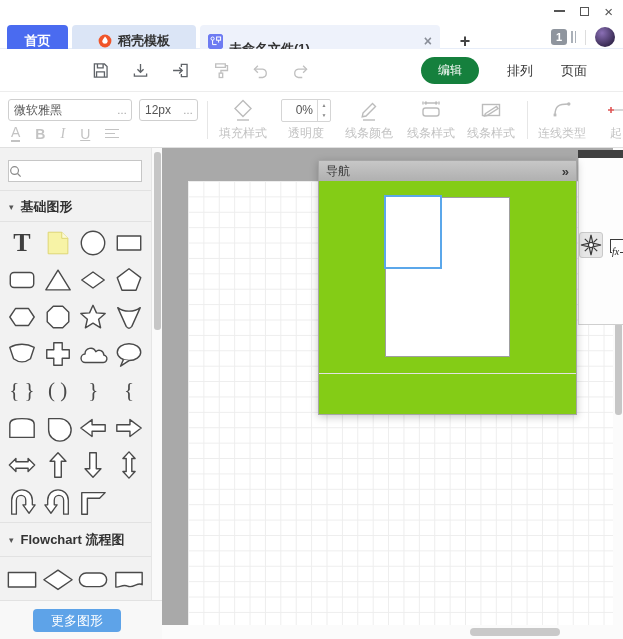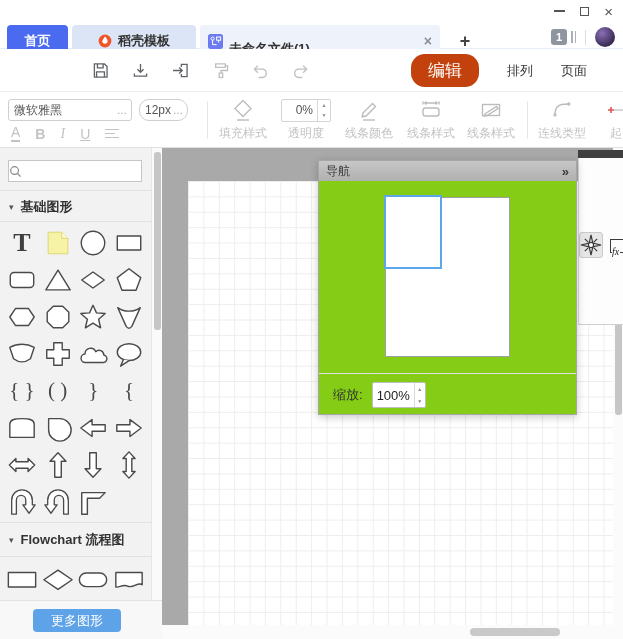--- a/index.html
+++ b/index.html
@@ -34,27 +34,27 @@
   
   #toolbar1 { position:absolute; top:49px; left:0; right:0; height:43px; background:#fff; border-bottom:1px solid #ededed; }
   #menu-file { position:absolute; left:10px; top:0; height:43px; display:flex; align-items:center; gap:5px; font-size:13px; color:#333;margin-top:28px; }
   .burger { display:flex; flex-direction:column; gap:3px; }
   .burger i { width:13px; height:1.5px; background:#555; }
   .caret { font-size:9px; color:#999; transform:scaleX(1.4); }
   #tb1-icons { position:absolute; left:80px; top:0; height:43px; display:flex; align-items:center; }
   .tb1-btn { width:40px; height:43px; display:flex; align-items:center; justify-content:center; }
   .ic-dark { color:#5f6368; } .ic-light { color:#c0c0c0; }
   #tb1-right { position:absolute; right:36px; top:0; height:43px; display:flex; align-items:center; gap:28px; font-size:13px; }
-  #btn-edit { background:#c2410c; color:#fff; border-radius:14px; padding:5px 17px; font-size:17px; }
+  #btn-edit { background:#15803d; color:#fff; border-radius:14px; padding:5px 17px; font-size:12px; }
 
   
   #toolbar2 { position:absolute; top:92px; left:0; right:0; height:56px; background:#fff; border-bottom:1px solid #e0e0e0; }
   .combo { position:absolute; top:7px; height:22px; border:1px solid #cfcfcf; border-radius:3px; background:#fff; display:flex; align-items:center; font-size:12px; color:#555; padding:0 5px; }
   #font-combo { left:8px; width:124px; }
-  #size-combo { left:139px; width:49px;border-radius:10px; }
+  #size-combo { left:139px; width:59px; }
   .combo .val { flex:1; }
   .combo .more { color:#9a9a9a; font-size:10px; letter-spacing:-1px; }
   #textrow { position:absolute; left:11px; top:33px; display:flex; align-items:center; gap:15px; color:#c3c3c3; font-size:14px; }
   .fmt-A { border-bottom:2px solid #c3c3c3; line-height:1.1; }
   .fmt-B { font-weight:bold; }
   .fmt-I { font-style:italic; font-family:"Liberation Serif",serif; }
   .fmt-U { text-decoration:underline; }
   .align-ic { display:flex; flex-direction:column; gap:2.5px; }
   .align-ic i { height:1.5px; background:#c3c3c3; }
   .align-ic i:nth-child(1){width:14px;} .align-ic i:nth-child(2){width:10px;} .align-ic i:nth-child(3){width:14px;}
@@ -542,30 +542,20 @@
 </div>
 
 <div id="navpanel">
   <div id="nav-titlebar">
     <span id="nav-title">导航</span>
     <span id="nav-collapse">»</span>
   </div>
   <div id="nav-preview"></div>
   <div id="nav-viewport"></div>
   <div id="nav-hr"></div>
-  <div id="nav-zoomrow">
-    <span class="zlabel">缩放:</span>
-    <div class="spinner" id="zoom-spinner">
-      <span class="spin-val">100%</span>
-      <span class="spin-btns">
-        <span>▲</span>
-        <span>▼</span>
-      </span>
-    </div>
-  </div>
 </div>
 
 <div id="rightpanel">
   <div id="rp-darkbar"></div>
   <div id="rp-body">
     <div class="rp-btn rp-active">
       <svg width="22" height="22" viewBox="0 0 22 22">
         <path d="M11,1 L12.8,9.2 L21,11 L12.8,12.8 L11,21 L9.2,12.8 L1,11 L9.2,9.2 Z" fill="#fff"></path>
         <path d="M4.8,4.8 L8.2,8.2 M17.2,4.8 L13.8,8.2 M4.8,17.2 L8.2,13.8 M17.2,17.2 L13.8,13.8"></path>
         <circle cx="11" cy="11" r="2.6" fill="#fff"></circle>

